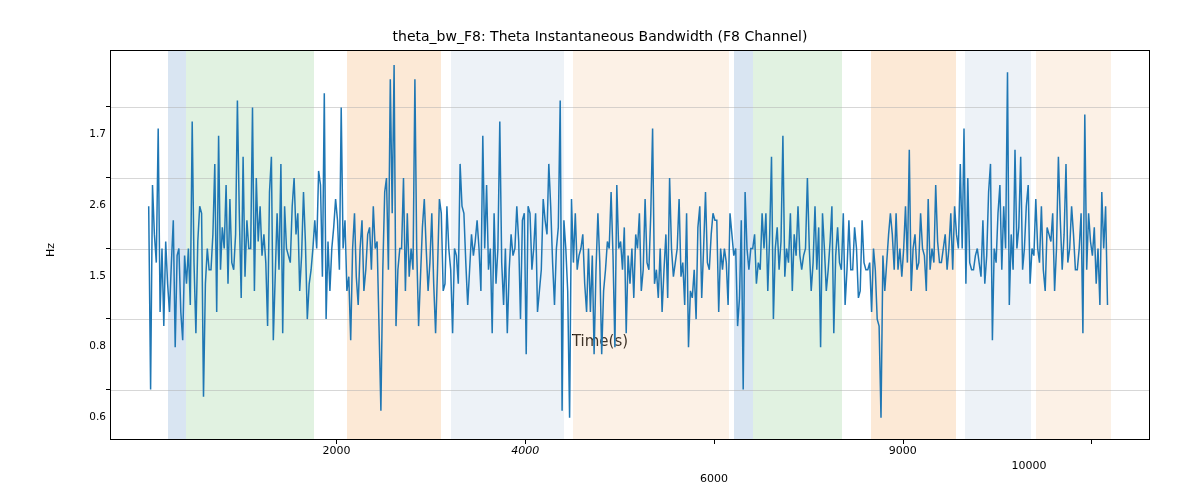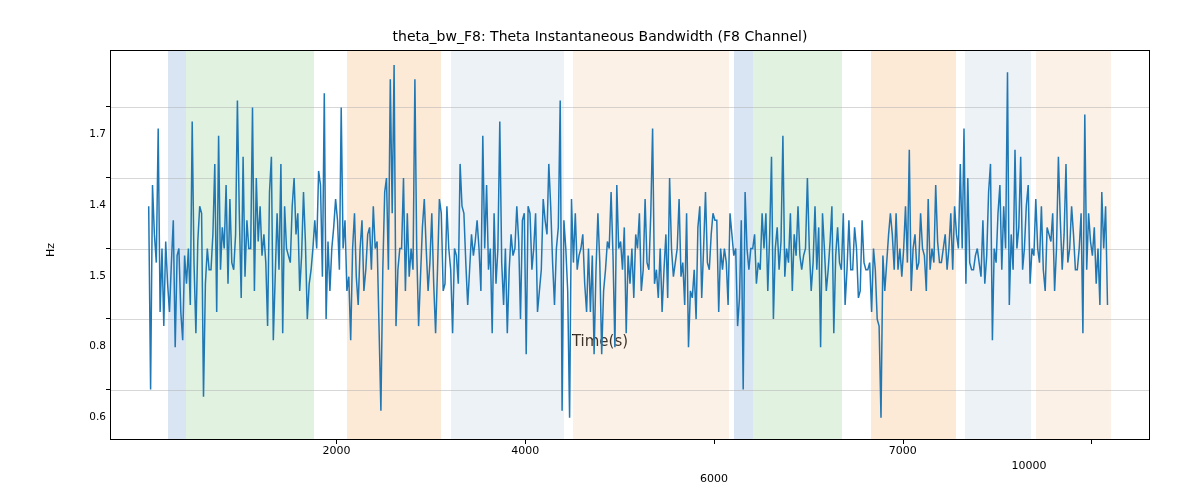--- a/index.html
+++ b/index.html
@@ -138,31 +138,31 @@
       </svg>
   </div>
 
   <div id="yticks-layer">
       <div class="ytick" style="top: 388.618px;">0.6</div>
       <div class="ytick-mark" style="top: 388.618px;"></div>
       <div class="ytick" style="top: 318.073px;">0.8</div>
       <div class="ytick-mark" style="top: 318.073px;"></div>
       <div class="ytick" style="top: 247.527px;">1.5</div>
       <div class="ytick-mark" style="top: 247.527px;"></div>
-      <div class="ytick" style="top: 176.982px;">1.4</div>
+      <div class="ytick" style="top: 176.982px;">2.6</div>
       <div class="ytick-mark" style="top: 176.982px;"></div>
       <div class="ytick" style="top: 106.436px;">1.7</div>
       <div class="ytick-mark" style="top: 106.436px;"></div>
     </div>
   <div id="xticks-layer">
       <div class="xtick" style="left: 336.473px;">2000</div>
       <div class="xtick-mark" style="left: 336.473px;"></div>
-      <div class="xtick" style="left: 525.2px;">4000</div>
+      <div class="xtick" style="left: 525.2px; font-style: italic;">4000</div>
       <div class="xtick-mark" style="left: 525.2px;"></div>
       <div class="xtick" style="left: 713.927px; margin-top: 28px;">6000</div>
       <div class="xtick-mark" style="left: 713.927px;"></div>
-      <div class="xtick" style="left: 902.655px;">7000</div>
+      <div class="xtick" style="left: 902.655px;">9000</div>
       <div class="xtick-mark" style="left: 902.655px;"></div>
       <div class="xtick" style="left: 1029px; margin-top: 15px;">10000</div>
       <div class="xtick-mark" style="left: 1091.38px;"></div>
     </div>
 
 </div>
 
 </body></html>

